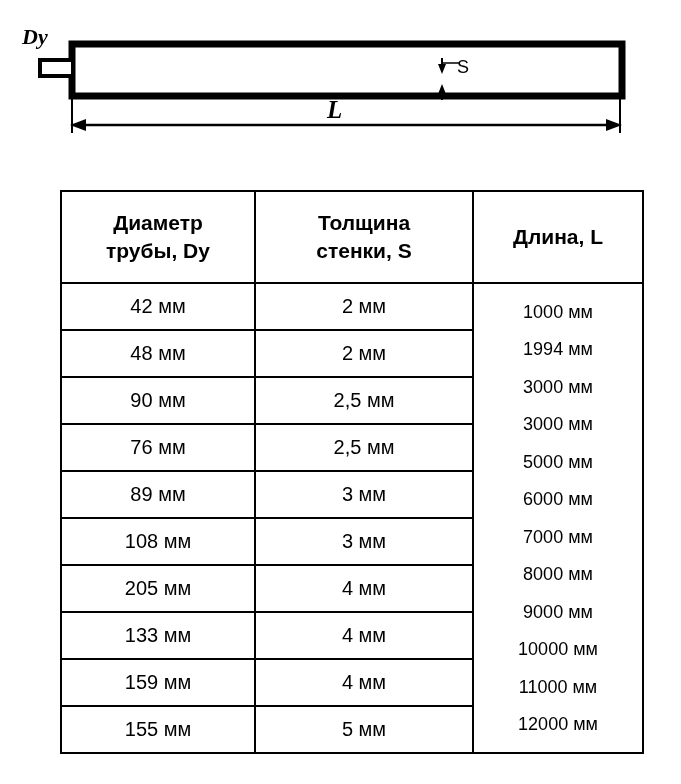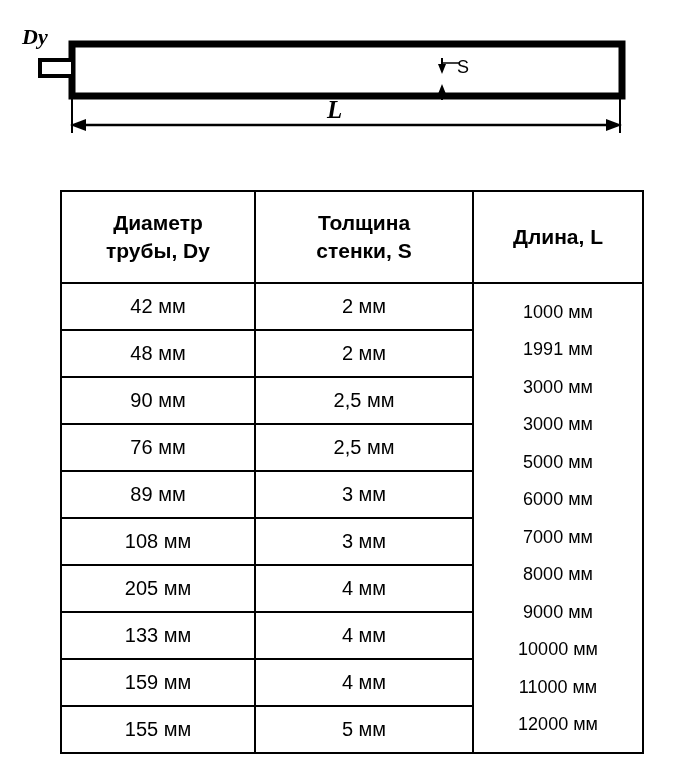--- a/index.html
+++ b/index.html
@@ -141,21 +141,21 @@
     </tr>
   </thead>
   <tbody id="table-body">
 
   <tr>
         <td>42 мм</td>
         <td>2 мм</td>
         <td class="len-list" rowspan="10">
           <div id="len-col" style="display: flex; flex-direction: column; justify-content: space-around; height: 450px;">
             <div class="len-item">1000 мм</div>
-            <div class="len-item">1991 мм</div>
+            <div class="len-item">1994 мм</div>
             <div class="len-item">3000 мм</div>
             <div class="len-item">3000 мм</div>
             <div class="len-item">5000 мм</div>
             <div class="len-item">6000 мм</div>
             <div class="len-item">7000 мм</div>
             <div class="len-item">8000 мм</div>
             <div class="len-item">9000 мм</div>
             <div class="len-item">10000 мм</div>
             <div class="len-item">11000 мм</div>
             <div class="len-item">12000 мм</div>

